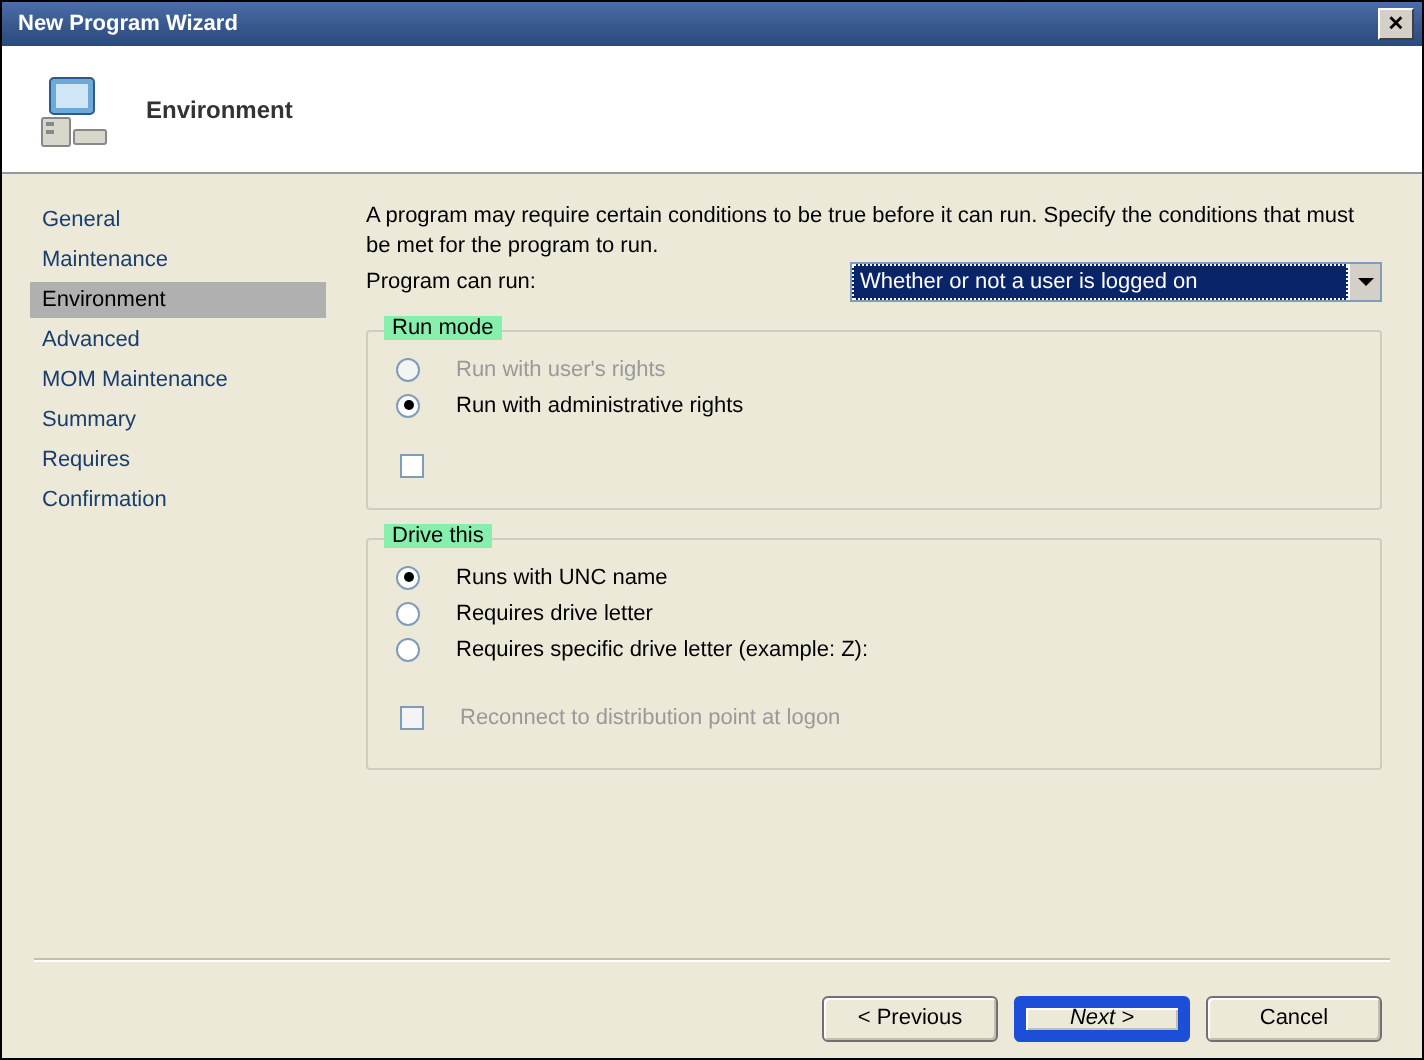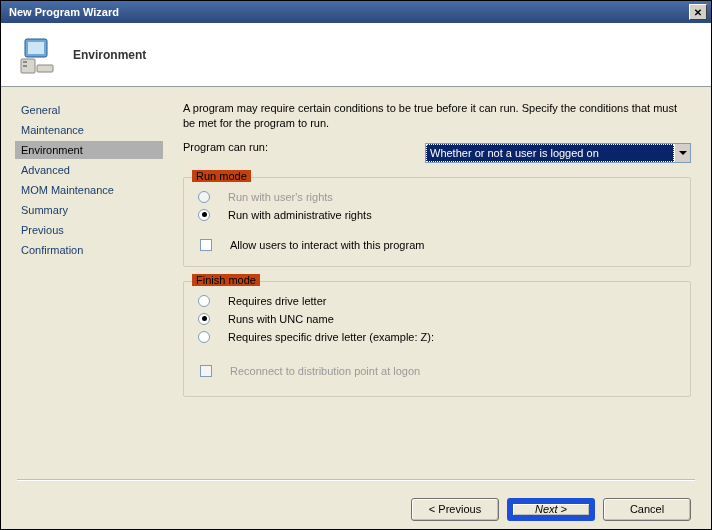--- a/index.html
+++ b/index.html
@@ -87,21 +87,20 @@
   .row-dropdown .lbl { width: 242px; }
   .dropdown {
     flex: 1;
     height: 20px;
     border: 1px solid #7f9db9;
     background: #701a75;
     color: #fff;
     display: flex;
     align-items: center;
     position: relative;
-    margin-top: 12px;
   }
   .dropdown-text {
     flex: 1;
     padding: 0 4px;
     background: #0a246a;
     color: #fff;
     height: 100%;
     display: flex;
     align-items: center;
     outline: 1px dotted #fff;
@@ -125,21 +124,21 @@
     border: 1px solid #d0ccc0;
     border-radius: 2px;
     padding: 10px 14px 12px 14px;
     margin-bottom: 14px;
     position: relative;
   }
   .groupbox-title {
     position: absolute;
     top: -8px;
     left: 8px;
-    background: #c2410c;
+    background: #86efac;
     padding: 0 4px;
   }
   .radio-row, .check-row {
     display: flex;
     align-items: center;
     gap: 18px;
     padding: 3px 0;
   }
   .radio, .checkbox {
     width: 12px; height: 12px;
@@ -217,21 +216,21 @@
 </div>
 
 <div class="body">
   <div class="sidebar">
     <div class="sidebar-item"><span>General</span></div>
     <div class="sidebar-item"><span>Maintenance</span></div>
     <div class="sidebar-item active"><span>Environment</span></div>
     <div class="sidebar-item"><span>Advanced</span></div>
     <div class="sidebar-item"><span>MOM Maintenance</span></div>
     <div class="sidebar-item"><span>Summary</span></div>
-    <div class="sidebar-item"><span>Previous</span></div>
+    <div class="sidebar-item"><span>Requires</span></div>
     <div class="sidebar-item"><span>Confirmation</span></div>
   </div>
 
   <div class="content">
     <div class="intro">A program may require certain conditions to be true before it can run. Specify the conditions that must be met for the program to run.</div>
 
     <div class="row-dropdown">
       <span class="lbl">Program can run:</span>
       <div class="dropdown">
         <div class="dropdown-text">Whether or not a user is logged on</div>
@@ -244,33 +243,32 @@
       <div class="radio-row disabled">
         <div class="radio"></div>
         <span>Run with user's rights</span>
       </div>
       <div class="radio-row">
         <div class="radio selected"></div>
         <span>Run with administrative rights</span>
       </div>
       <div class="check-row spaced">
         <div class="checkbox"></div>
-        <span>Allow users to interact with this program</span>
       </div>
     </div>
 
     <div class="groupbox" style="padding-bottom:16px;">
-      <div class="groupbox-title">Finish mode</div>
+      <div class="groupbox-title">Drive this</div>
+      <div class="radio-row">
+        <div class="radio selected"></div>
+        <span>Runs with UNC name</span>
+      </div>
       <div class="radio-row">
         <div class="radio"></div>
         <span>Requires drive letter</span>
-      </div>
-      <div class="radio-row">
-        <div class="radio selected"></div>
-        <span>Runs with UNC name</span>
       </div>
       <div class="radio-row">
         <div class="radio"></div>
         <span>Requires specific drive letter (example: Z):</span>
       </div>
       <div class="check-row spaced disabled" style="margin-top:16px;">
         <div class="checkbox"></div>
         <span>Reconnect to distribution point at logon</span>
       </div>
     </div>

